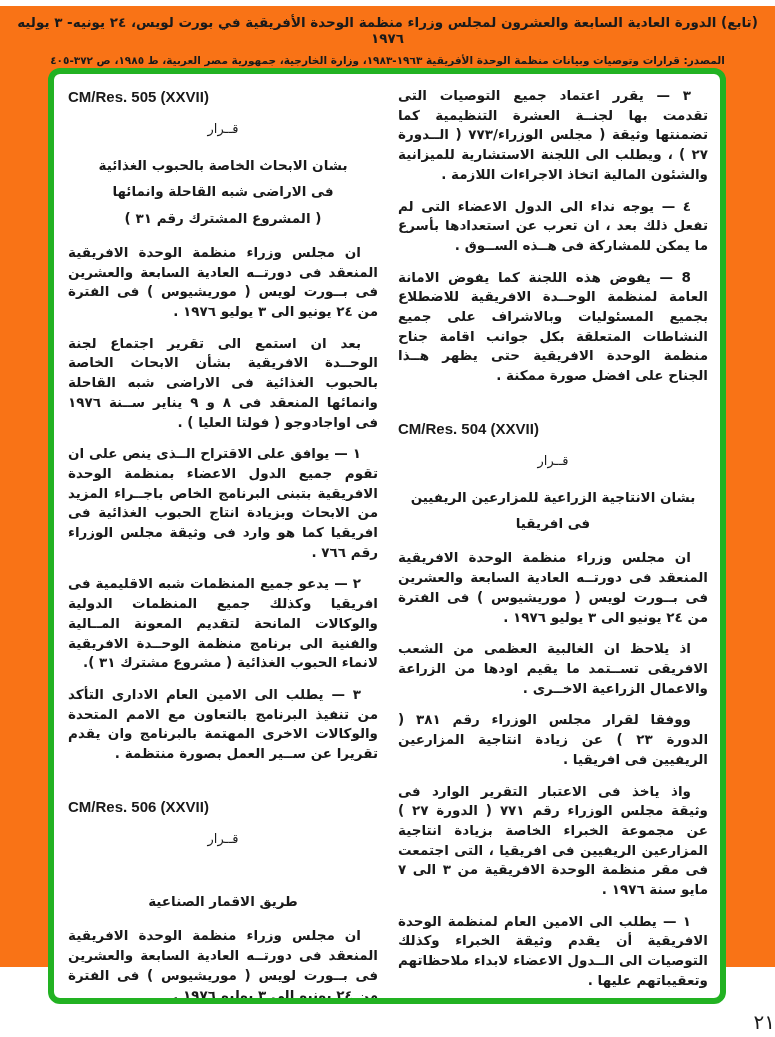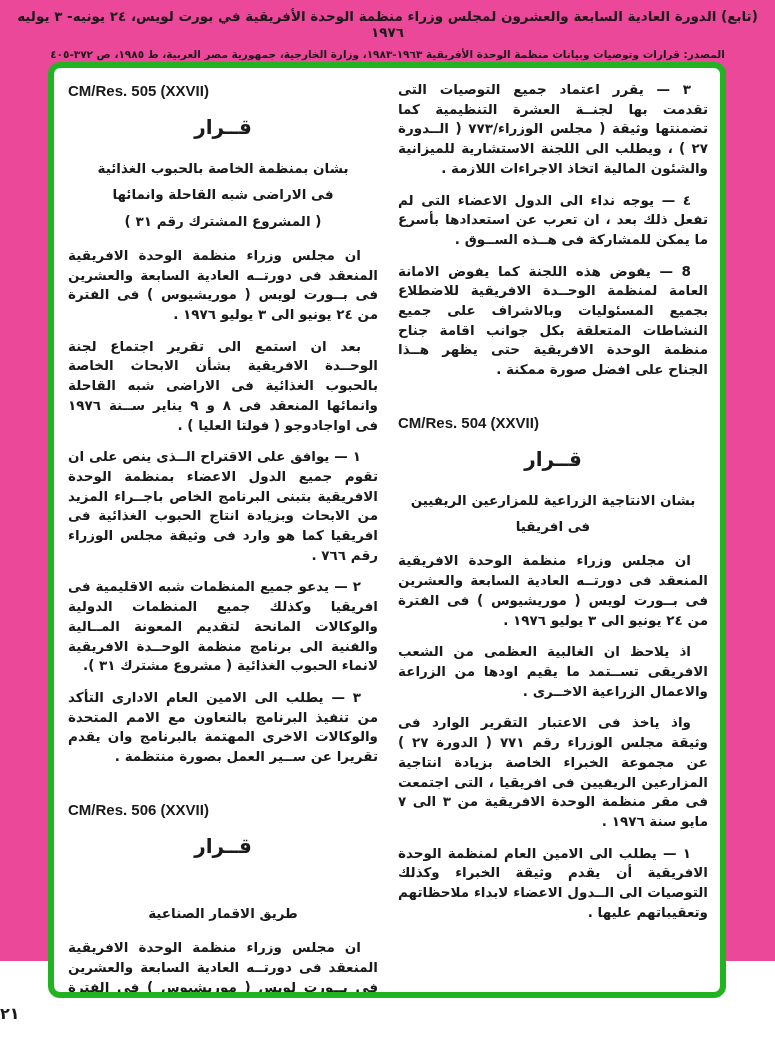--- a/index.html
+++ b/index.html
@@ -3,21 +3,21 @@
 <meta charset="utf-8">
 <style>
   html, body { margin: 0; padding: 0; }
   body {
     width: 775px; height: 1037px;
     background: #ffffff;
     color: #1a1a1a;
     font-family: "DejaVu Sans", sans-serif;
     overflow: hidden;
   }
-  .page { position: relative; width: 775px; height: 961px; background: #ec4899; }
+  .page { position: relative; width: 775px; height: 961px; background: #f97316; margin-top: 6px; }
 
   
   .doc-header { padding-top: 8px; text-align: center; direction: rtl; }
   .doc-header .h1 { font-size: 13.5px; font-weight: 700; letter-spacing: 0; }
   .doc-header .h2 { font-size: 10.5px; font-weight: 700; margin-top: 8px; }
 
   
   .frame {
     position: absolute; left: 48px; top: 62px;
     width: 678px; height: 936px;
@@ -47,35 +47,35 @@
   .lead { font-weight: 900; }
   .docref {
     direction: ltr; text-align: left;
     font-family: Liberation Sans, sans-serif;
     font-weight: 600; font-size: 15px;
     margin: 2px 0 16px 0; text-indent: 0;
   }
   .section-gap { margin-top: 34px; }
   .qarar {
     direction: rtl; text-align: center;
-    font-size: 20px; font-weight: 700;
+    font-size: 13px; font-weight: 400;
     margin: 2px 0 16px 0;
   }
   .title {
     direction: rtl; text-align: center;
     font-size: 13.5px; font-weight: 900;
     line-height: 1.95;
     margin: 0 0 12px 0;
   }
 
   
   .doc-footer {
     position: absolute; left: 0; top: 1004px;
-    width: 100%; text-align: left;
-    font-size: 16px; font-weight: 700;
+    width: 100%; text-align: right;
+    font-size: 20px; font-weight: 400;
   }
 </style>
 </head>
 <body>
 
 <div class="page">
 
   <header class="doc-header">
     <div class="h1">(تابع) الدورة العادية السابعة والعشرون لمجلس وزراء منظمة الوحدة الأفريقية في بورت لويس، ٢٤ يونيه- ٣ يوليه ١٩٧٦</div>
     <div class="h2">المصدر: قرارات وتوصيات وبيانات منظمة الوحدة الأفريقية ١٩٦٣-١٩٨٣، وزارة الخارجية، جمهورية مصر العربية، ط ١٩٨٥، ص ٣٧٢-٤٠٥</div>
@@ -86,29 +86,30 @@
 
       <div class="col">
         <p class="para">٣ — يقرر اعتماد جميع التوصيات التى تقدمت بها لجنــة العشرة التنظيمية كما تضمنتها وثيقة ( مجلس الوزراء/٧٧٣ ( الــدورة ٢٧ ) ، ويطلب الى اللجنة الاستشارية للميزانية والشئون المالية اتخاذ الاجراءات اللازمة .</p>
         <p class="para">٤ — يوجه نداء الى الدول الاعضاء التى لم تفعل ذلك بعد ، ان تعرب عن استعدادها بأسرع ما يمكن للمشاركة فى هــذه الســوق .</p>
         <p class="para">8 — يفوض هذه اللجنة كما يفوض الامانة العامة لمنظمة الوحــدة الافريقية للاضطلاع بجميع المسئوليات وبالاشراف على جميع النشاطات المتعلقة بكل جوانب اقامة جناح منظمة الوحدة الافريقية حتى يظهر هــذا الجناح على افضل صورة ممكنة .</p>
         <p class="docref section-gap">CM/Res. 504 (XXVII)</p>
         <p class="qarar">قــرار</p>
         <p class="title">بشان الانتاجية الزراعية للمزارعين الريفيين فى افريقيا</p>
         <p class="para">ان مجلس وزراء منظمة الوحدة الافريقية المنعقد فى دورتــه العادية السابعة والعشرين فى بــورت لويس ( موريشيوس ) فى الفترة من ٢٤ يونيو الى ٣ يوليو ١٩٧٦ .</p>
         <p class="para"><b class="lead">اذ يلاحظ</b><span> ان الغالبية العظمى من الشعب الافريقى تســتمد ما يقيم اودها من الزراعة والاعمال الزراعية الاخــرى .</span></p>
+        <p class="para"><b class="lead">ووفقا</b><span> لقرار مجلس الوزراء رقم ٣٨١ ( الدورة ٢٣ ) عن زيادة انتاجية المزارعين الريفيين فى افريقيا .</span></p>
         <p class="para"><b class="lead">واذ ياخذ فى الاعتبار</b><span> التقرير الوارد فى وثيقة مجلس الوزراء رقم ٧٧١ ( الدورة ٢٧ ) عن مجموعة الخبراء الخاصة بزيادة انتاجية المزارعين الريفيين فى افريقيا ، التى اجتمعت فى مقر منظمة الوحدة الافريقية من ٣ الى ٧ مايو سنة ١٩٧٦ .</span></p>
         <p class="para">١ — يطلب الى الامين العام لمنظمة الوحدة الافريقية أن يقدم وثيقة الخبراء وكذلك التوصيات الى الــدول الاعضاء لابداء ملاحظاتهم وتعقيباتهم عليها .</p>
 
       </div>
 
       <div class="col">
         <p class="docref">CM/Res. 505 (XXVII)</p>
         <p class="qarar">قــرار</p>
-        <p class="title"><span>بشان بمنظمة الخاصة بالحبوب الغذائية</span><br><span>فى الاراضى شبه القاحلة وانمائها</span><br><span>( المشروع المشترك رقم ٣١ )</span></p>
+        <p class="title"><span>بشان الابحاث الخاصة بالحبوب الغذائية</span><br><span>فى الاراضى شبه القاحلة وانمائها</span><br><span>( المشروع المشترك رقم ٣١ )</span></p>
         <p class="para">ان مجلس وزراء منظمة الوحدة الافريقية المنعقد فى دورتــه العادية السابعة والعشرين فى بــورت لويس ( موريشيوس ) فى الفترة من ٢٤ يونيو الى ٣ يوليو ١٩٧٦ .</p>
         <p class="para"><b class="lead">بعد ان استمع</b><span> الى تقرير اجتماع لجنة الوحــدة الافريقية بشأن الابحاث الخاصة بالحبوب الغذائية فى الاراضى شبه القاحلة وانمائها المنعقد فى ٨ و ٩ يناير ســنة ١٩٧٦ فى اواجادوجو ( فولتا العليا ) .</span></p>
         <p class="para">١ — يوافق على الاقتراح الــذى ينص على ان تقوم جميع الدول الاعضاء بمنظمة الوحدة الافريقية بتبنى البرنامج الخاص باجــراء المزيد من الابحاث وبزيادة انتاج الحبوب الغذائية فى افريقيا كما هو وارد فى وثيقة مجلس الوزراء رقم ٧٦٦ .</p>
         <p class="para">٢ — يدعو جميع المنظمات شبه الاقليمية فى افريقيا وكذلك جميع المنظمات الدولية والوكالات المانحة لتقديم المعونة المــالية والفنية الى برنامج منظمة الوحــدة الافريقية لانماء الحبوب الغذائية ( مشروع مشترك ٣١ ).</p>
         <p class="para">٣ — يطلب الى الامين العام الادارى التأكد من تنفيذ البرنامج بالتعاون مع الامم المتحدة والوكالات الاخرى المهتمة بالبرنامج وان يقدم تقريرا عن ســير العمل بصورة منتظمة .</p>
         <p class="docref section-gap">CM/Res. 506 (XXVII)</p>
         <p class="qarar">قــرار</p>
         <p class="title"><br><span>طريق الاقمار الصناعية</span></p>
         <p class="para">ان مجلس وزراء منظمة الوحدة الافريقية المنعقد فى دورتــه العادية السابعة والعشرين فى بــورت لويس ( موريشيوس ) فى الفترة من ٢٤ يونيو الى ٣ يوليو ١٩٧٦ .</p>
       </div>

